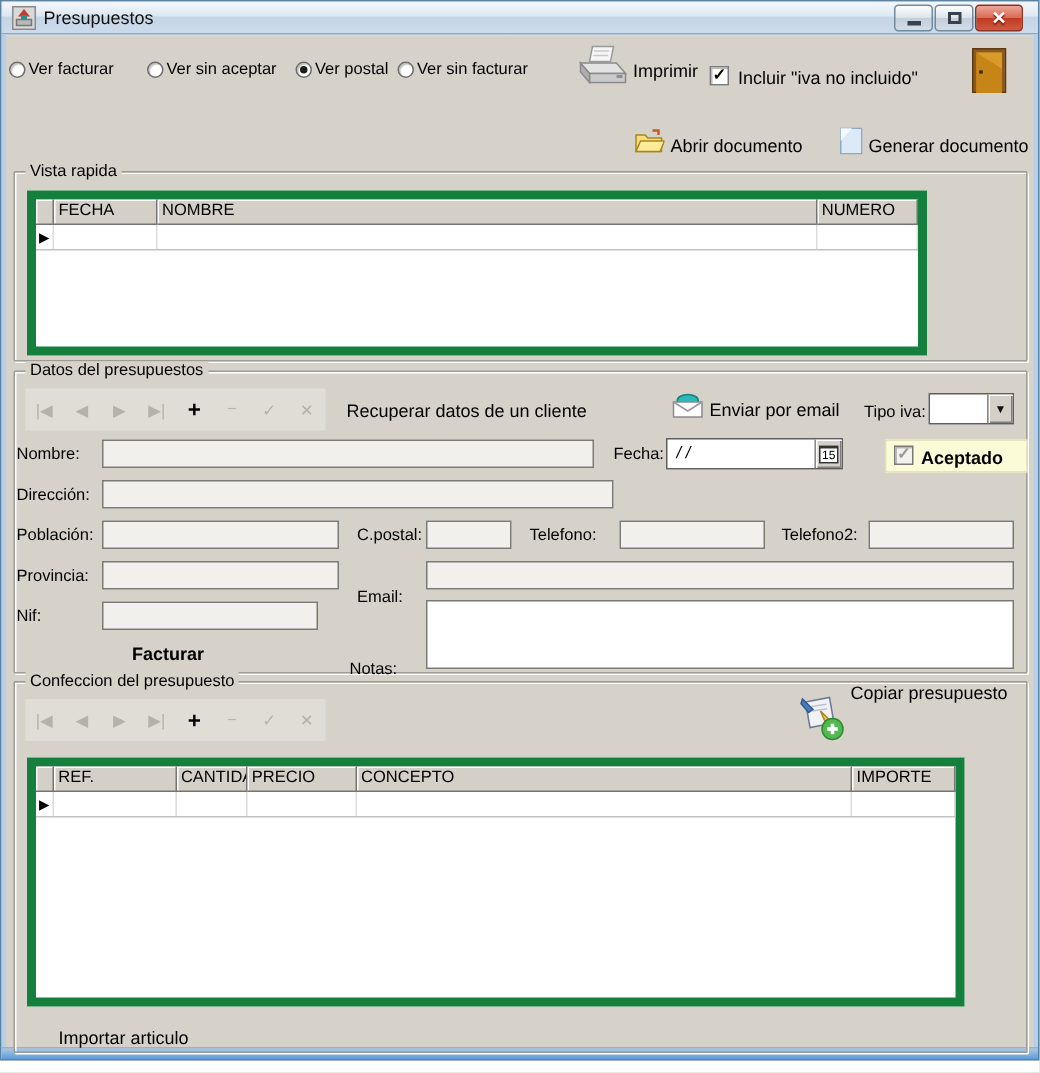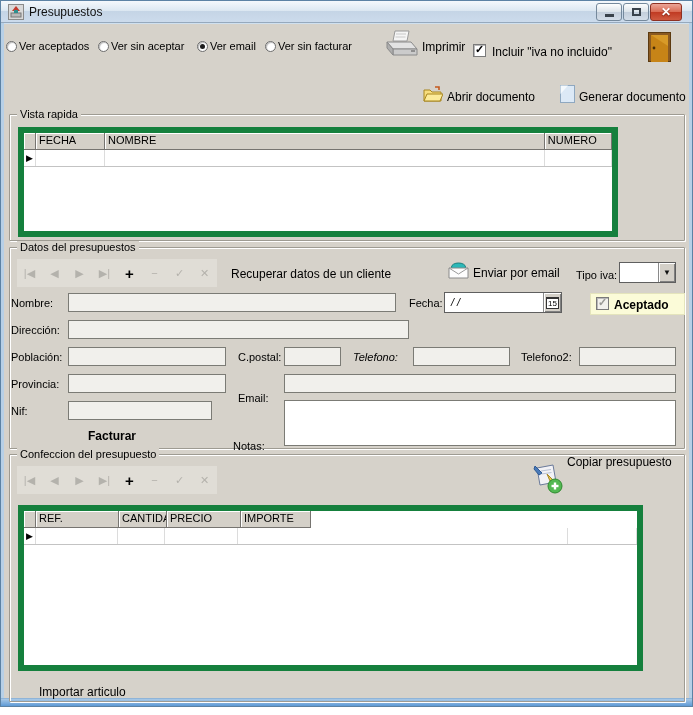--- a/index.html
+++ b/index.html
@@ -117,27 +117,27 @@
         <span>✕</span>
       </div>
   </div>
 
   <div class="client"></div>
   <div class="edge-left"></div>
   <div class="edge-right"></div>
   <div class="edge-bottom"></div>
 
   <span class="radio" style="left:5px; top:40px;"></span>
-  <span class="lbl" style="left:18px; top:39px;">Ver aceptados</span>
+  <span class="lbl" style="left:18px; top:39px;">Ver facturar</span>
 
   <span class="radio" style="left:97px; top:40px;"></span>
   <span class="lbl" style="left:110px; top:39px;">Ver sin aceptar</span>
 
   <span class="radio checked" style="left:196px; top:40px;"></span>
-  <span class="lbl" style="left:209px; top:39px;">Ver email</span>
+  <span class="lbl" style="left:209px; top:39px;">Ver postal</span>
 
   <span class="radio" style="left:264px; top:40px;"></span>
   <span class="lbl" style="left:277px; top:39px;">Ver sin facturar</span>
 
   <svg class="iconbox clickable" style="left:380px; top:28px;" width="38" height="30" viewBox="0 0 38 30">
     <polygon points="14,2 28,2 26,12 12,12" fill="#f5f5f5" stroke="#9a9a9a"></polygon>
     <line x1="15" y1="5" x2="25" y2="5" stroke="#c9c9c9"></line>
     <line x1="14.5" y1="8" x2="24.5" y2="8" stroke="#c9c9c9"></line>
     <polygon points="6,13 30,13 36,20 12,20" fill="#e3e3e3" stroke="#8a8a8a"></polygon>
     <polygon points="12,20 36,20 36,26 12,26" fill="#cbcbcb" stroke="#8a8a8a"></polygon>
@@ -237,21 +237,21 @@
     </span>
   <span class="lbl bold" style="left:613px; top:297px;">Aceptado</span>
 
   <span class="lbl" style="left:10px; top:323px;">Dirección:</span>
   <input class="tb" style="left: 67px; top: 319px; width: 341px;" value="">
 
   <span class="lbl" style="left:10px; top:350px;">Población:</span>
   <input class="tb" style="left: 67px; top: 346px; width: 158px;" value="">
   <span class="lbl" style="left:237px; top:350px;">C.postal:</span>
   <input class="tb" style="left: 283px; top: 346px; width: 57px;" value="">
-  <span class="lbl" style="left:352px; top:350px;font-style:italic;">Telefono:</span>
+  <span class="lbl" style="left:352px; top:350px;">Telefono:</span>
   <input class="tb" style="left: 412px; top: 346px; width: 97px;" value="">
   <span class="lbl" style="left:520px; top:350px;">Telefono2:</span>
   <input class="tb" style="left: 578px; top: 346px; width: 97px;" value="">
 
   <span class="lbl" style="left:10px; top:377px;">Provincia:</span>
   <input class="tb" style="left: 67px; top: 373px; width: 158px;" value="">
   <span class="lbl" style="left:237px; top:391px;">Email:</span>
   <input class="tb" style="left: 283px; top: 373px; width: 392px;" value="">
 
   <span class="lbl" style="left:10px; top:404px;">Nif:</span>
@@ -287,20 +287,21 @@
     <rect x="20.8" y="18.5" width="2.4" height="7" fill="#fff"></rect>
   </svg>
   <span class="lbl clickable" style="left:566px; top:454px; font-size:12px;">Copiar presupuesto</span>
 
   <div class="grid" style="left:17px; top:504px; width:625px; height:166px;">
     <div class="gh-row">
       <div class="gh" style="width:12px;"></div>
       <div class="gh" style="width:83px;">REF.</div>
       <div class="gh" style="width:48px;">CANTIDAD</div>
       <div class="gh" style="width:74px;">PRECIO</div>
+      <div class="gh" style="width:336px;">CONCEPTO</div>
       <div class="gh" style="width:70px;">IMPORTE</div>
     </div>
     <div class="gb-row">
       <div class="gb ind" style="width:12px;">▶</div>
       <div class="gb" style="width:83px;"></div>
       <div class="gb" style="width:48px;"></div>
       <div class="gb" style="width:74px;"></div>
       <div class="gb" style="width:336px;"></div>
       <div class="gb" style="width:70px;"></div>
     </div>

